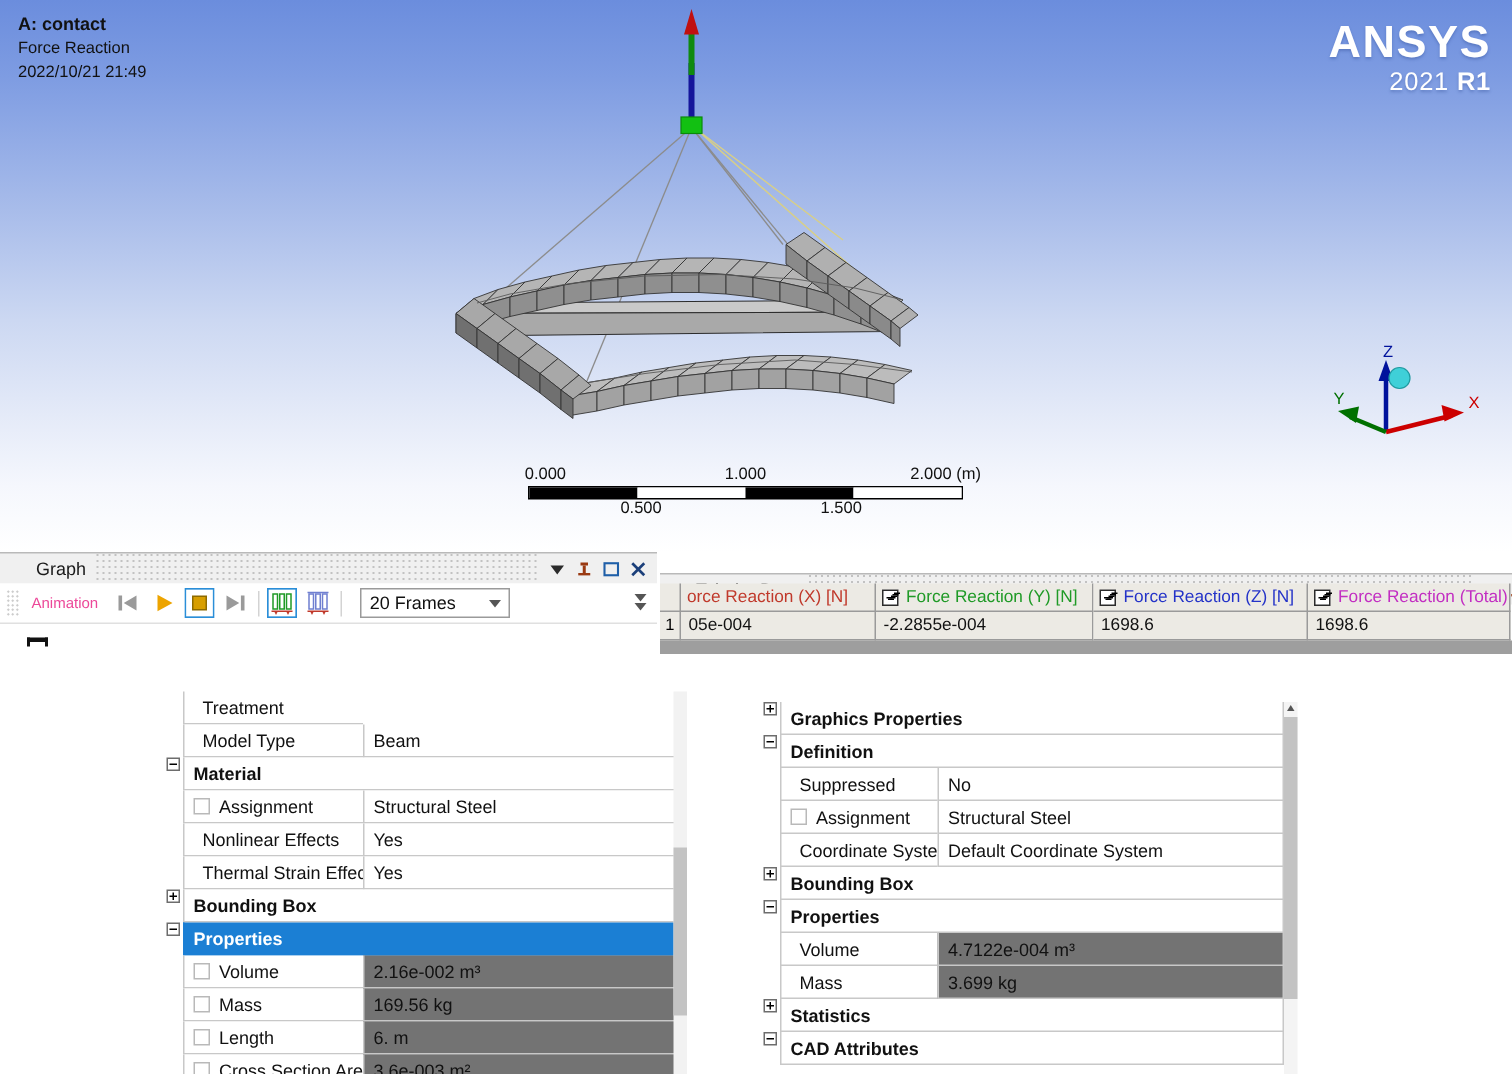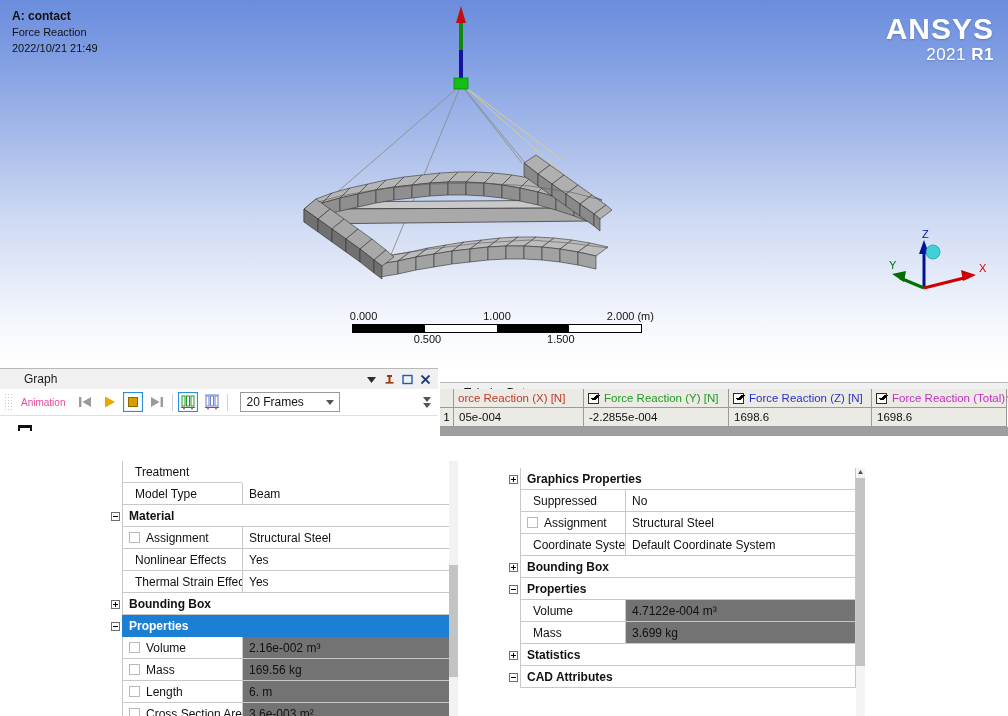--- a/index.html
+++ b/index.html
@@ -93,21 +93,21 @@
   .th .cb.on::after { content: ""; position: absolute; left: 2px; top: 4px; width: 4px; height: 1.5px; background: #000;
      box-shadow: 1px 1px 0 #000, 2px 0 0 #000, 3px -1px 0 #000, 4px -2px 0 #000, 5px -3px 0 #000; }
   .tr-idx { width: 14px; height: 19px; background: #eceae4; border-right: 1px solid #9a9a9a; border-bottom: 1px solid #9a9a9a;
     font-size: 11px; display: flex; align-items: center; justify-content: center; }
   .td { height: 19px; background: #eceae4; border-right: 1px solid #9a9a9a; border-bottom: 1px solid #9a9a9a;
     font-size: 11.5px; display: flex; align-items: center; padding: 0 5px; color: #111; white-space: nowrap; overflow: hidden; }
   #tab-hscroll { position: absolute; left: 0; top: 59px; width: 568px; height: 9px; background: #9e9e9e; }
 
   
   .pg { position: absolute; font-size: 12px; color: #111; }
-  .pg-row { display: flex; align-items: center; }
+  .pg-row { display: flex; align-items: flex-start; }
   .pg-exp { width: 14px; flex: 0 0 14px; display: flex; align-items: center; justify-content: center; background: #fff; }
   .pgbox { width: 9px; height: 9px; border: 1px solid #6d6d6d; background: #fff; position: relative; }
   .pgbox::before { content: ""; position: absolute; left: 1px; top: 3px; width: 5px; height: 1px; background: #000; }
   .pgbox.plus::after { content: ""; position: absolute; left: 3px; top: 1px; width: 1px; height: 5px; background: #000; }
   .pg-cat { flex: 1 1 auto; height: 22px; display: flex; align-items: center; padding-left: 6px;
      font-weight: bold; background: #fff; border: 1px solid #c8c8c8; border-top: none; }
   .pg-cat.sel { background: #1b7fd4; color: #fff; border-color: #1b7fd4; }
   .pg-name { height: 22px; display: flex; align-items: center; gap: 6px; padding-left: 6px;
      background: #fff; border: 1px solid #c8c8c8; border-top: none; border-right: none; overflow: hidden; white-space: nowrap; }
   .pg-val { flex: 1 1 auto; height: 22px; display: flex; align-items: center; padding-left: 6px;
@@ -563,20 +563,26 @@
   </div>
 
   <div class="pg" id="right-pg">
       <div class="pg-row">
         <div class="pg-exp">
           <span class="pgbox plus"></span>
         </div>
         <div class="pg-cat">Graphics Properties</div>
       </div>
       <div class="pg-row">
+        <div class="pg-exp">
+          <span class="pgbox"></span>
+        </div>
+        <div class="pg-cat">Definition</div>
+      </div>
+      <div class="pg-row">
         <div class="pg-exp"></div>
         <div class="pg-name" style="width: 105px; flex: 0 0 105px;">
           <span style="display: inline-block;"></span>
           <span>Suppressed</span>
         </div>
         <div class="pg-val">No</div>
       </div>
       <div class="pg-row">
         <div class="pg-exp"></div>
         <div class="pg-name" style="width: 105px; flex: 0 0 105px;">

